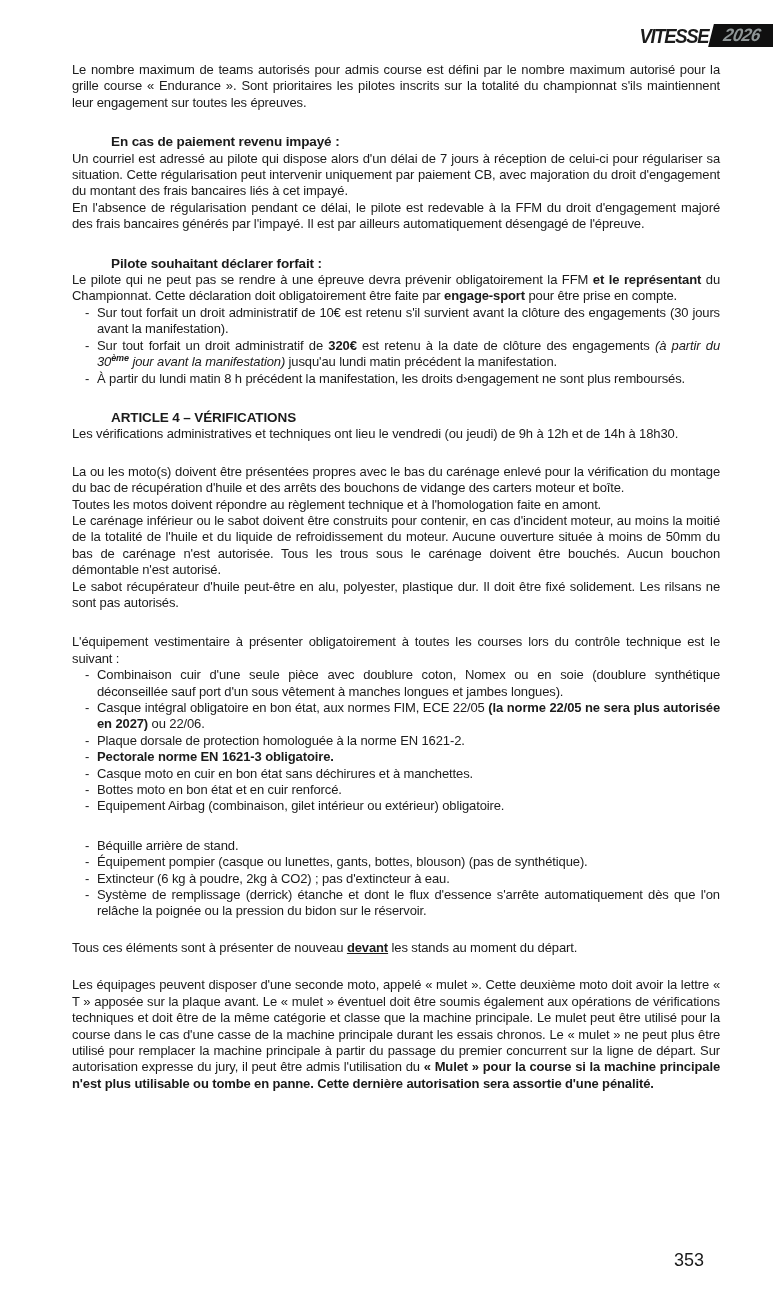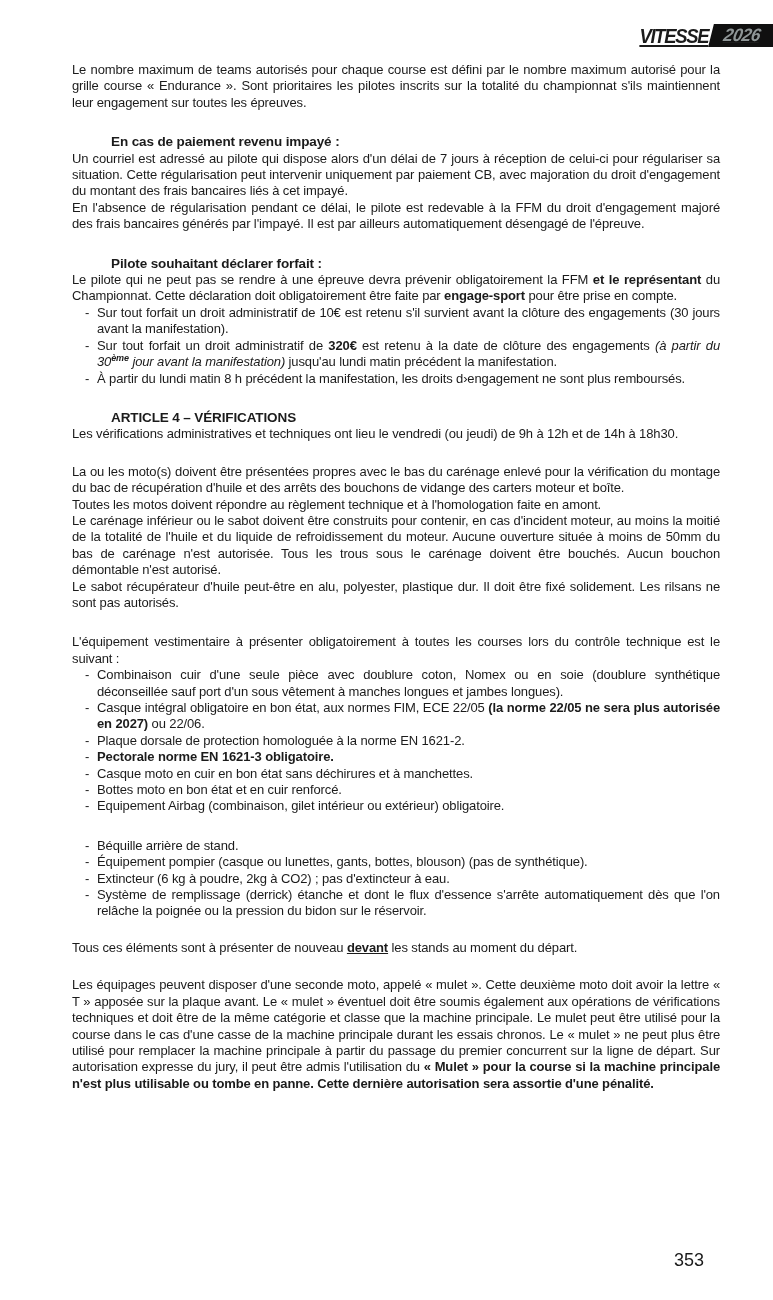--- a/index.html
+++ b/index.html
@@ -14,21 +14,20 @@
   }
 
   
   .header {
     position: absolute;
     top: 24px;
     right: 0;
     height: 23px;
     display: flex;
     align-items: center;
-    text-decoration: underline;
   }
   .brand {
     display: inline-block;
     font-style: italic;
     font-weight: bold;
     font-size: 21px;
     letter-spacing: -1.5px;
     transform: scaleX(.88);
     transform-origin: right center;
     margin-right: 3px;
@@ -87,21 +86,21 @@
 
 <div class="page" style="color: rgb(27, 27, 27); background: rgb(255, 255, 255);">
   <div class="header">
     <span class="brand">VITESSE</span>
     <span class="year-box" id="year-box" style="background: rgb(16, 16, 16);">
       <span class="year" id="year-text" style="color: rgb(142, 149, 150);">2026</span>
     </span>
   </div>
 
   <div class="content" id="doc">
-      <div class="doc-p"><span>Le nombre maximum de teams autorisés pour chaque course est défini par le nombre maximum autorisé pour la grille course « Endurance ». Sont prioritaires les pilotes inscrits sur la totalité du championnat s'ils maintiennent leur engagement sur toutes les épreuves.</span></div>
+      <div class="doc-p"><span>Le nombre maximum de teams autorisés pour admis course est défini par le nombre maximum autorisé pour la grille course « Endurance ». Sont prioritaires les pilotes inscrits sur la totalité du championnat s'ils maintiennent leur engagement sur toutes les épreuves.</span></div>
       <div class="spacer" style="height: 23px;"></div>
       <div class="doc-h"><span class="b">En cas de paiement revenu impayé</span><span> :</span></div>
       <div class="doc-p"><span>Un courriel est adressé au pilote qui dispose alors d'un délai de 7 jours à réception de celui-ci pour régulariser sa situation. Cette régularisation peut intervenir uniquement par paiement CB, avec majoration du droit d'engagement du montant des frais bancaires liés à cet impayé.</span></div>
       <div class="doc-p"><span>En l'absence de régularisation pendant ce délai, le pilote est redevable à la FFM du droit d'engagement majoré des frais bancaires générés par l'impayé. Il est par ailleurs automatiquement désengagé de l'épreuve.</span></div>
       <div class="spacer" style="height: 23px;"></div>
       <div class="doc-h"><span class="b">Pilote souhaitant déclarer forfait</span><span> :</span></div>
       <div class="doc-p"><span>Le pilote qui ne peut pas se rendre à une épreuve devra prévenir obligatoirement la FFM </span><span class="b">et le représentant</span><span> du Championnat. Cette déclaration doit obligatoirement être faite par </span><span class="b">engage-sport</span><span> pour être prise en compte.</span></div>
       <div class="doc-list">
         <div class="doc-li"><span class="dash">-</span><span>Sur tout forfait un droit administratif de 10€ est retenu s'il survient avant la clôture des engagements (30 jours avant la manifestation).</span></div>
         <div class="doc-li"><span class="dash">-</span><span>Sur tout forfait un droit administratif de </span><span class="b">320€</span><span> est retenu à la date de clôture des engagements </span><span class="i">(à partir du 30</span><sup class="b i">ème</sup><span class="i"> jour avant la manifestation)</span><span> jusqu'au lundi matin précédent la manifestation.</span></div>

